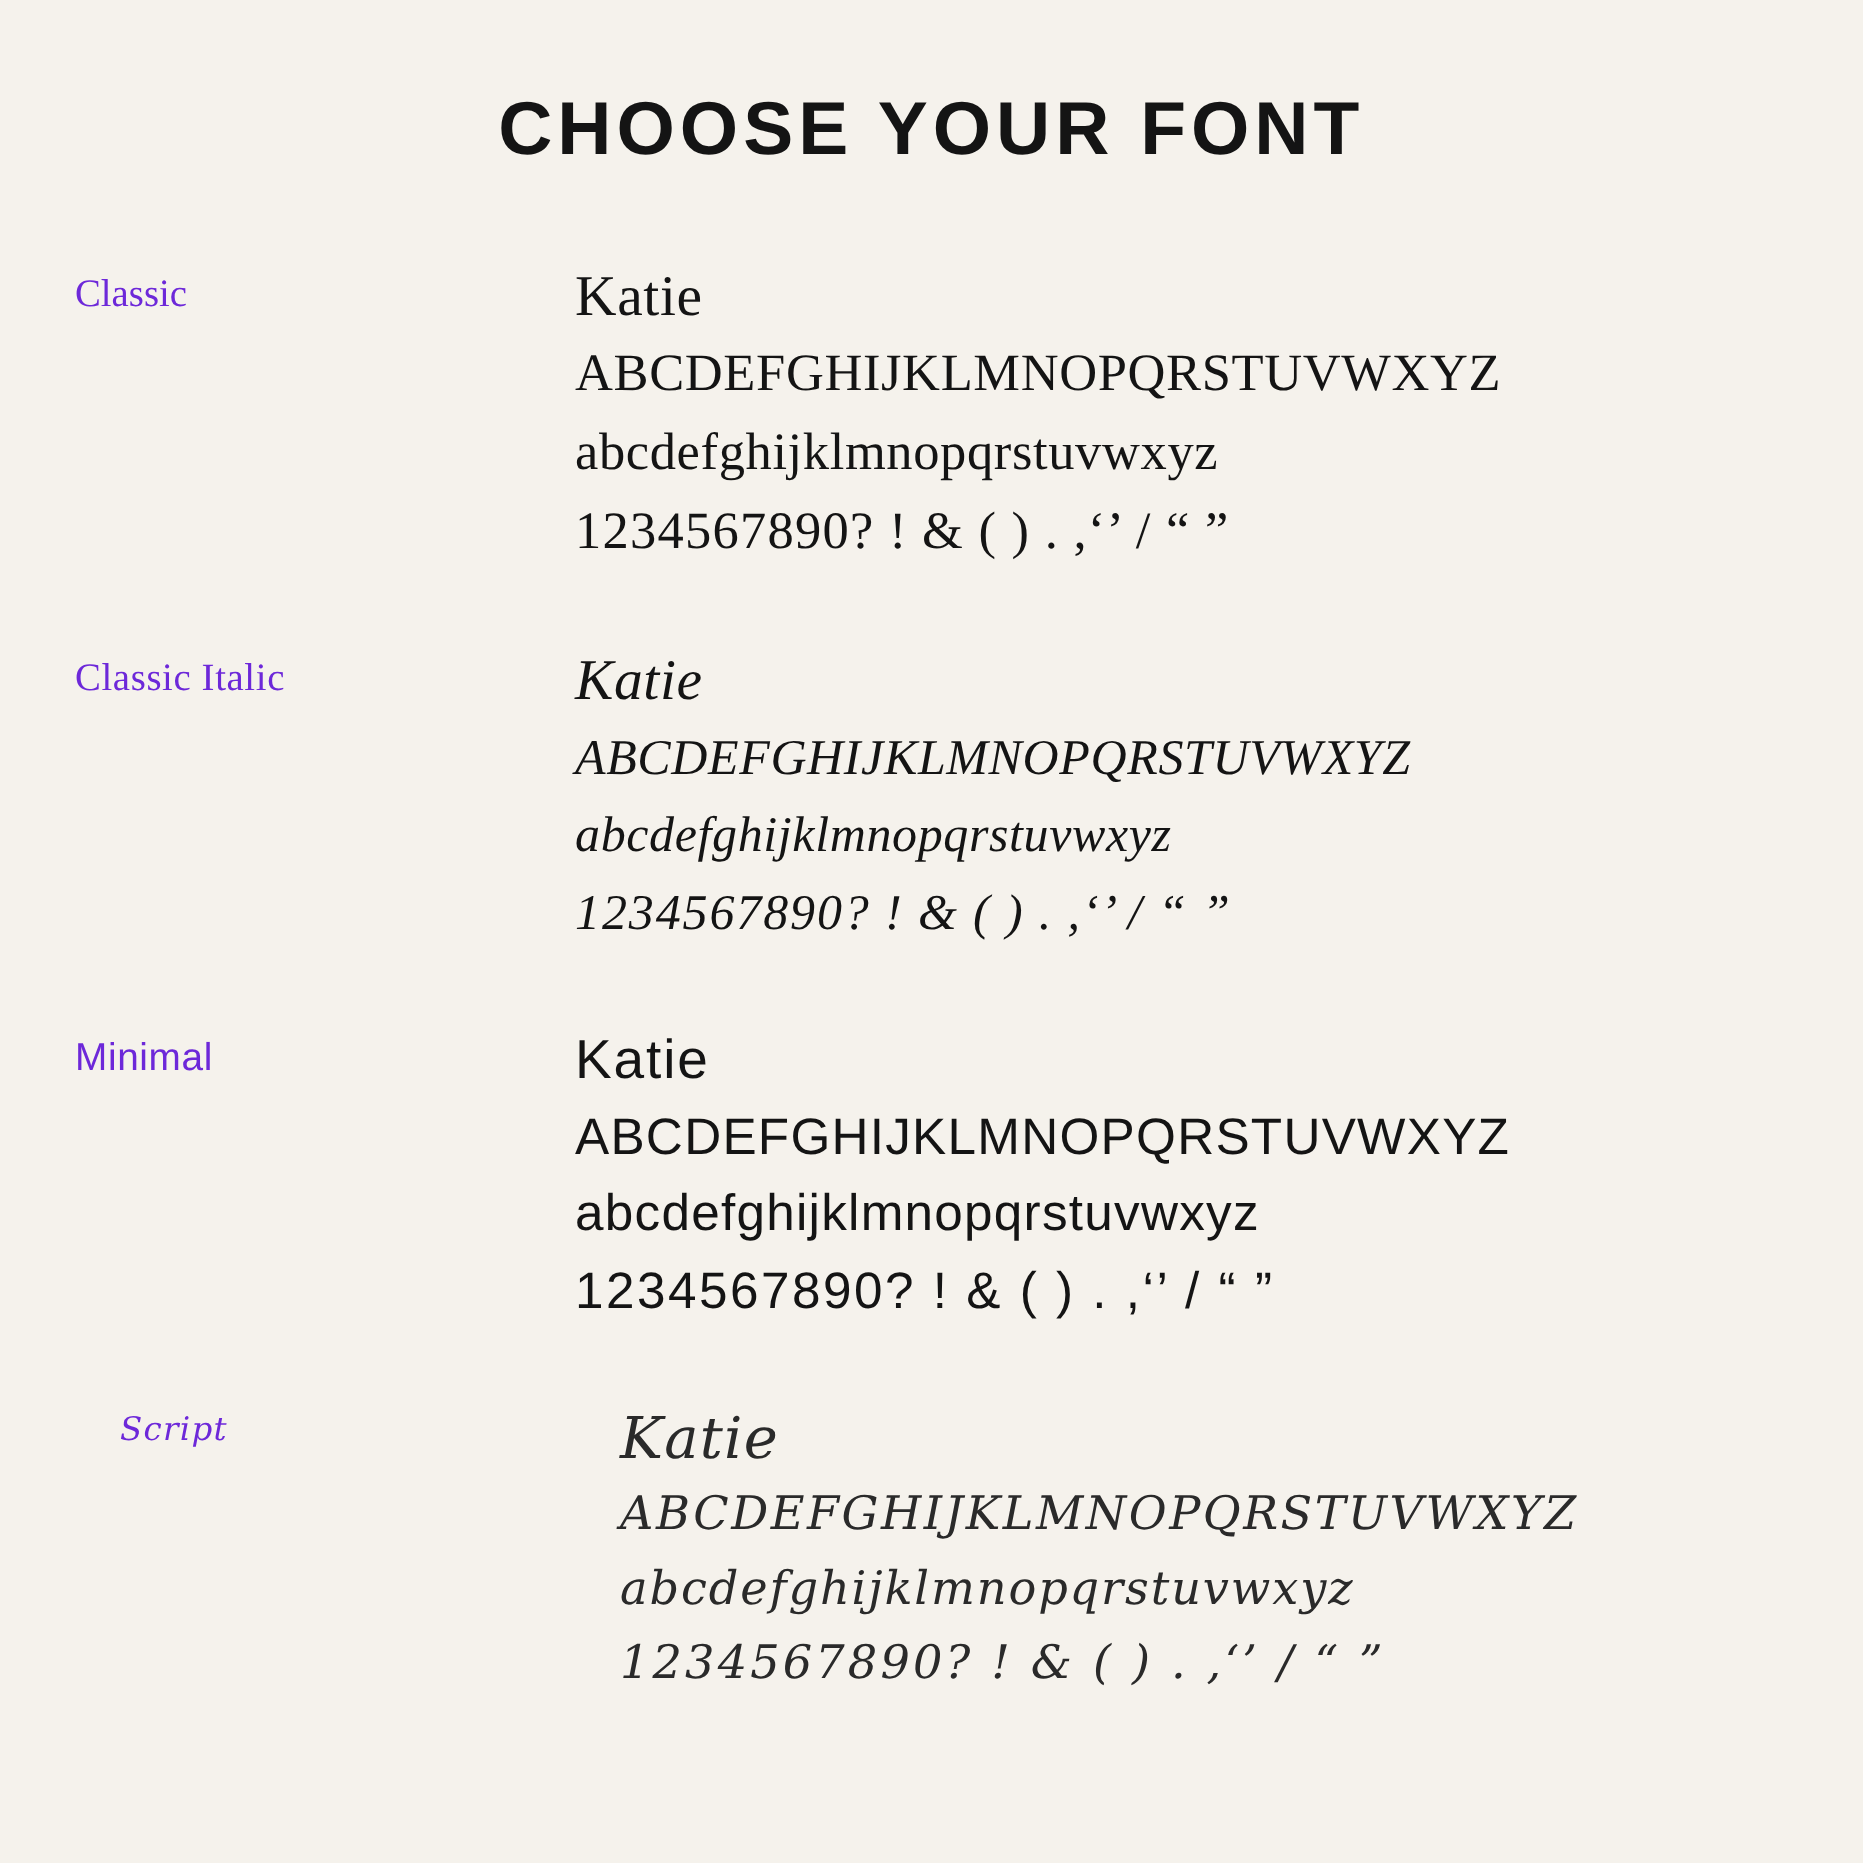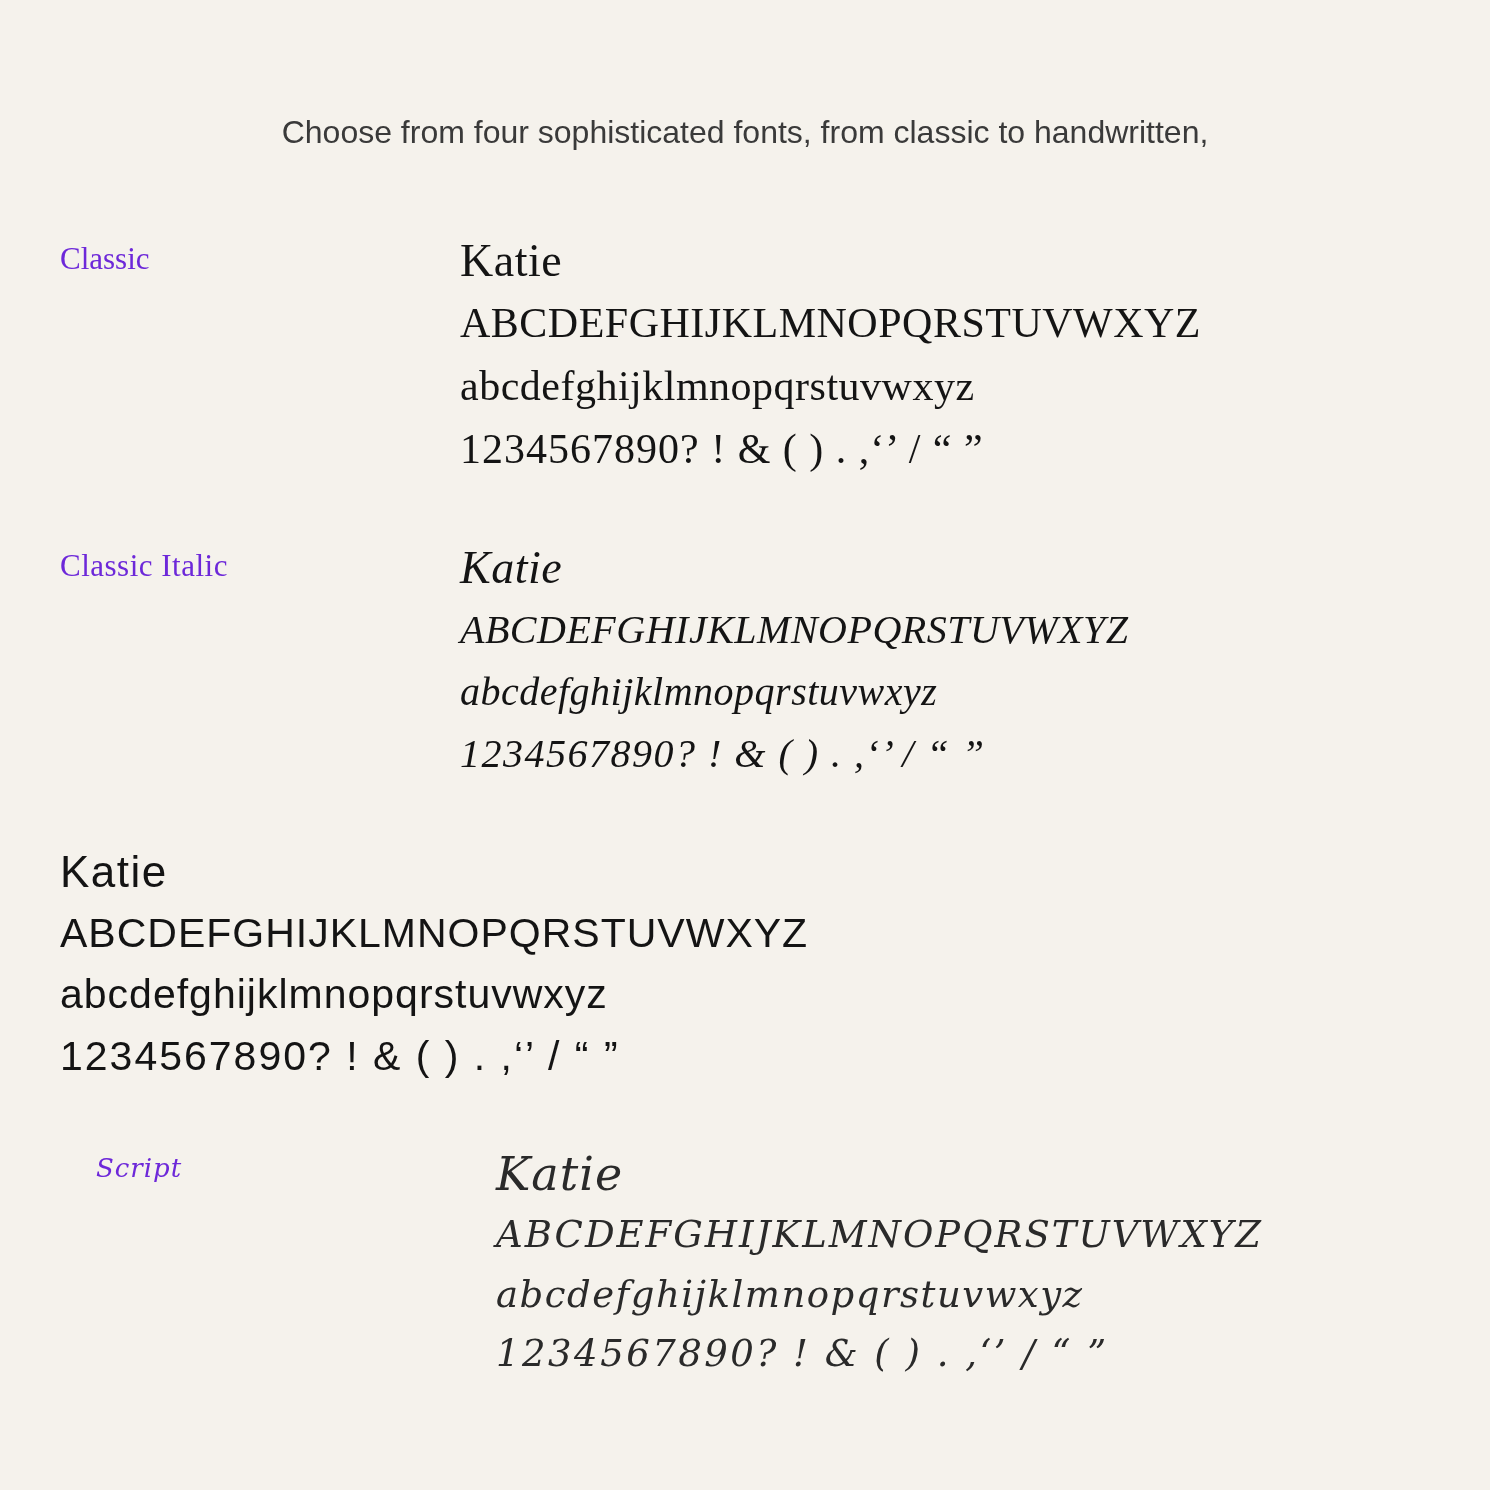--- a/index.html
+++ b/index.html
@@ -191,23 +191,23 @@
     font-size: 37px;
     line-height: 1.6;
     letter-spacing: 2.5px;
   }
 </style>
 </head>
 <body>
 
 <div class="page">
 
+  <h1 class="title">CHOOSE YOUR FONT</h1>
 
   <div class="subtitle">
-    <div>Choose from four sophisticated fonts, from classic to handwritten,</div>
   </div>
 
   <div class="samples">
 
     <div class="sample-row">
       <div class="sample-label serif">Classic</div>
       <div class="sample-block f-classic">
         <div class="sample-line name">Katie</div>
         <div class="sample-line upper">ABCDEFGHIJKLMNOPQRSTUVWXYZ</div>
         <div class="sample-line lower">abcdefghijklmnopqrstuvwxyz</div>
@@ -219,20 +219,21 @@
       <div class="sample-label serif-italic">Classic Italic</div>
       <div class="sample-block f-classic-italic">
         <div class="sample-line name">Katie</div>
         <div class="sample-line upper">ABCDEFGHIJKLMNOPQRSTUVWXYZ</div>
         <div class="sample-line lower">abcdefghijklmnopqrstuvwxyz</div>
         <div class="sample-line glyphs">1234567890? ! &amp; ( ) . ,‘’ / “ ”</div>
       </div>
     </div>
 
     <div class="sample-row">
+      <div class="sample-label sans">Minimal</div>
       <div class="sample-block f-minimal">
         <div class="sample-line name">Katie</div>
         <div class="sample-line upper">ABCDEFGHIJKLMNOPQRSTUVWXYZ</div>
         <div class="sample-line lower">abcdefghijklmnopqrstuvwxyz</div>
         <div class="sample-line glyphs">1234567890? ! &amp; ( ) . ,‘’ / “ ”</div>
       </div>
     </div>
 
     <div class="sample-row">
       <div class="sample-label script">Script</div>

